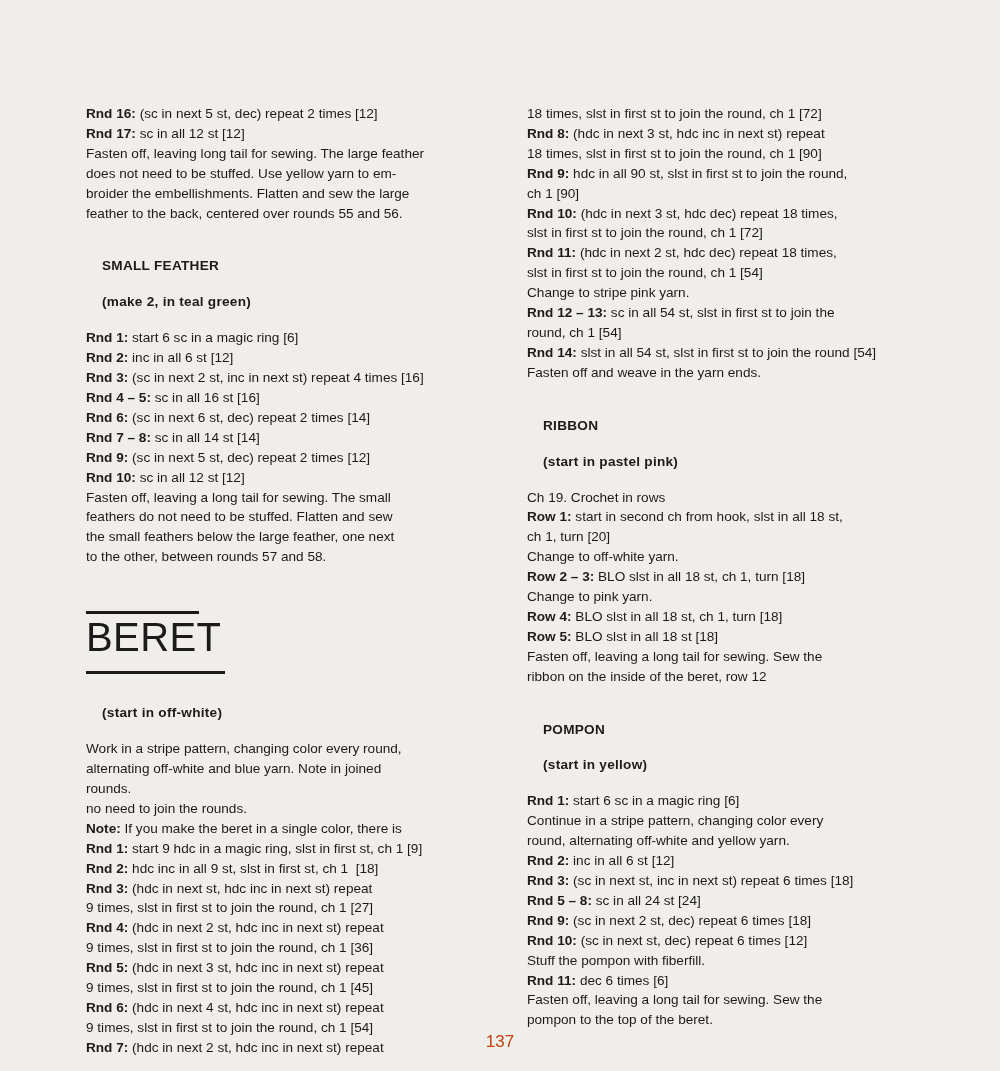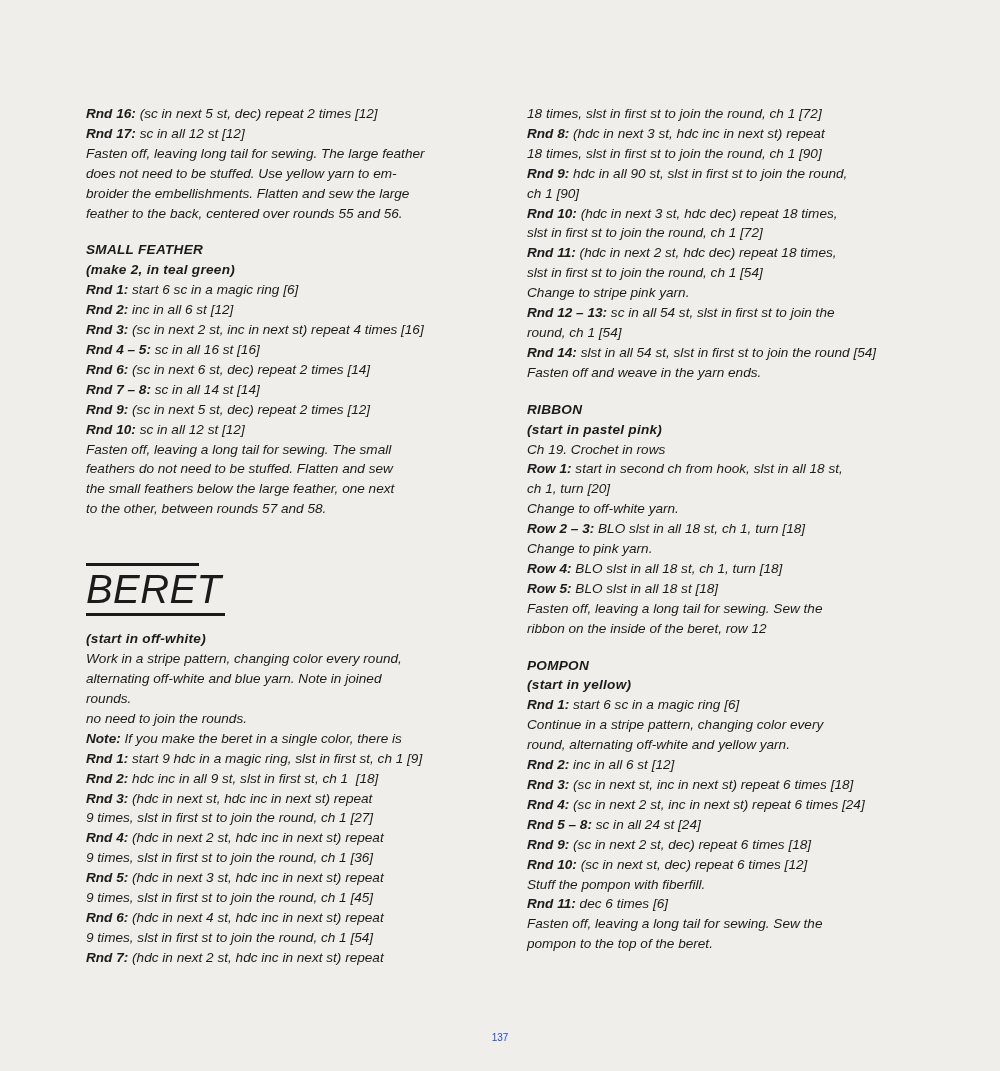--- a/index.html
+++ b/index.html
@@ -17,21 +17,20 @@
     position: relative;
     width: 1000px;
     height: 1071px;
     box-sizing: border-box;
     padding: 104px 86px 0 86px;
   }
   .columns {
     display: flex;
     gap: 54px;
     align-items: flex-start;
-    font-style: italic;
   }
   .col {
     width: 404px;
     font-size: 13.6px;
     line-height: 1.465;
   }
   .col.right {
     width: 404px;
   }
   p.line {
@@ -45,50 +44,50 @@
   .gap-sm {
     height: 13px;
   }
   .gap-md {
     height: 17px;
   }
   .heading {
     font-weight: bold;
     letter-spacing: 0.02em;
     font-size: 13.6px;
-    margin: 0;
+    margin: 16px;
   }
   .title-block {
     margin-top: 44px;
   }
   .title-rule {
     width: 113px;
     height: 3px;
     background: #1b1b1b;
     margin-bottom: 2px;
   }
   .big-title {
     font-size: 40px;
     font-weight: 400;
     letter-spacing: 0.01em;
     line-height: 1.08;
     margin: 0 0 0 0;
-    padding-bottom: 2px;
+    padding-bottom: 12px;
     border-bottom: 3px solid #1b1b1b;
     display: inline-block;
     padding-right: 4px;
   }
   .page-number {
     position: absolute;
     left: 0;
     right: 0;
     top: 1032px;
     text-align: center;
-    font-size: 10px;
-    color: #1d4ed8;
+    font-size: 17px;
+    color: #c2410c;
   }
 </style>
 </head>
 <body>
 
 <div class="page">
   <div class="columns">
 
     <div class="col left">
       <div>
@@ -187,21 +186,20 @@
       <div class="gap-md"></div>
 
       <p class="heading">POMPON</p>
       <p class="heading">(start in yellow)</p>
       <div>
           <p class="line"><span class="b">Rnd 1:</span><span> start 6 sc in a magic ring [6]</span></p>
           <p class="line"><span>Continue in a stripe pattern, changing color every</span></p>
           <p class="line"><span>round, alternating off-white and yellow yarn.</span></p>
           <p class="line"><span class="b">Rnd 2:</span><span> inc in all 6 st [12]</span></p>
           <p class="line"><span class="b">Rnd 3:</span><span> (sc in next st, inc in next st) repeat 6 times [18]</span></p>
-          <p class="line"><span class="b">Rnd 4:</span><span> (sc in next 2 st, inc in next st) repeat 6 times [24]</span></p>
           <p class="line"><span class="b">Rnd 5 – 8:</span><span> sc in all 24 st [24]</span></p>
           <p class="line"><span class="b">Rnd 9:</span><span> (sc in next 2 st, dec) repeat 6 times [18]</span></p>
           <p class="line"><span class="b">Rnd 10:</span><span> (sc in next st, dec) repeat 6 times [12]</span></p>
           <p class="line"><span>Stuff the pompon with fiberfill.</span></p>
           <p class="line"><span class="b">Rnd 11:</span><span> dec 6 times [6]</span></p>
           <p class="line"><span>Fasten off, leaving a long tail for sewing. Sew the</span></p>
           <p class="line"><span>pompon to the top of the beret.</span></p>
         </div>
     </div>
 

